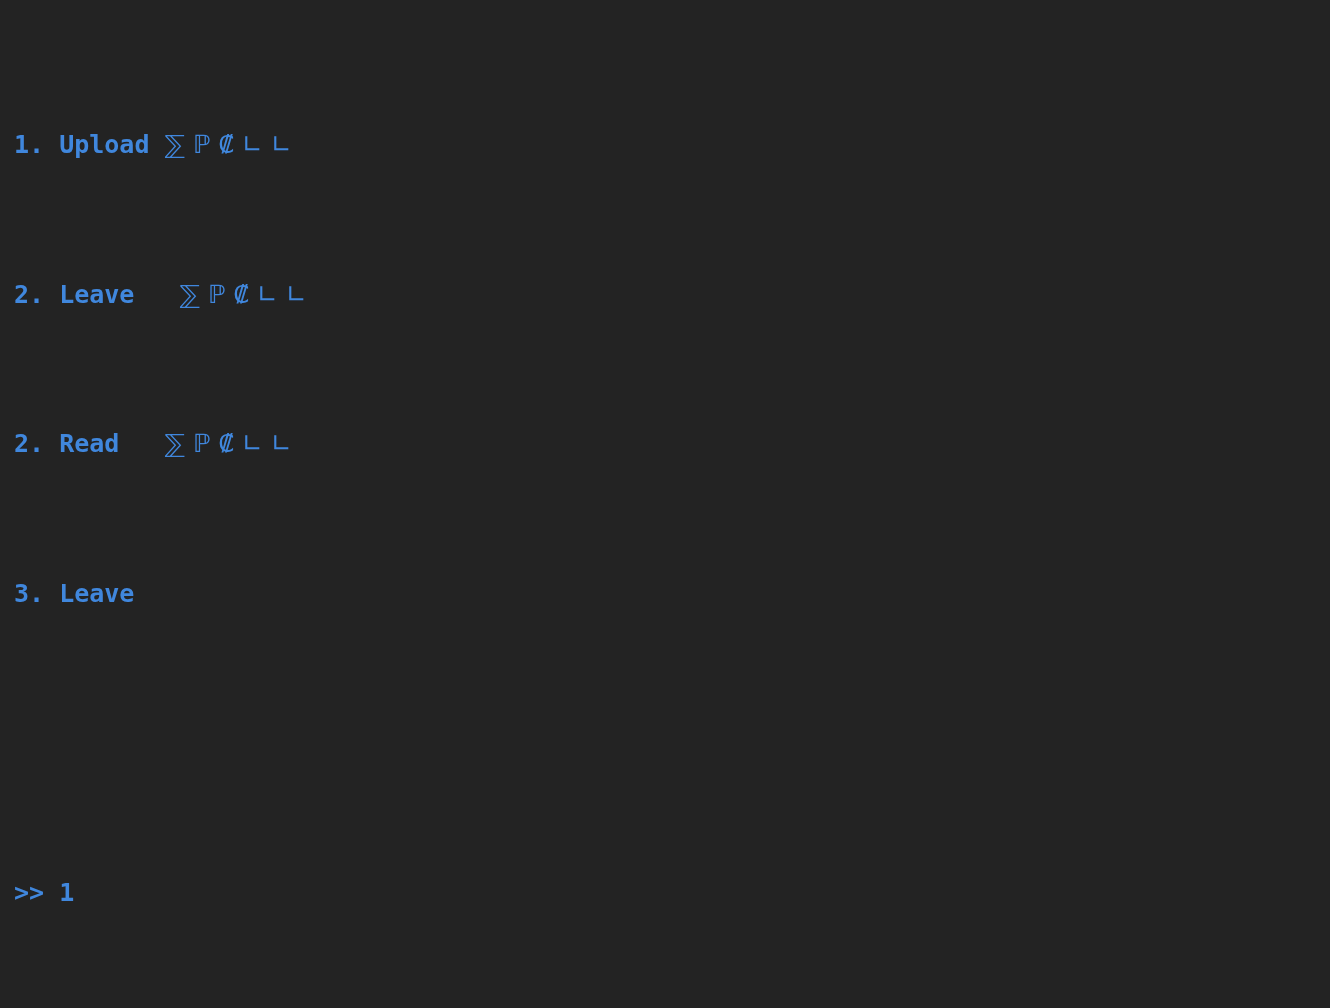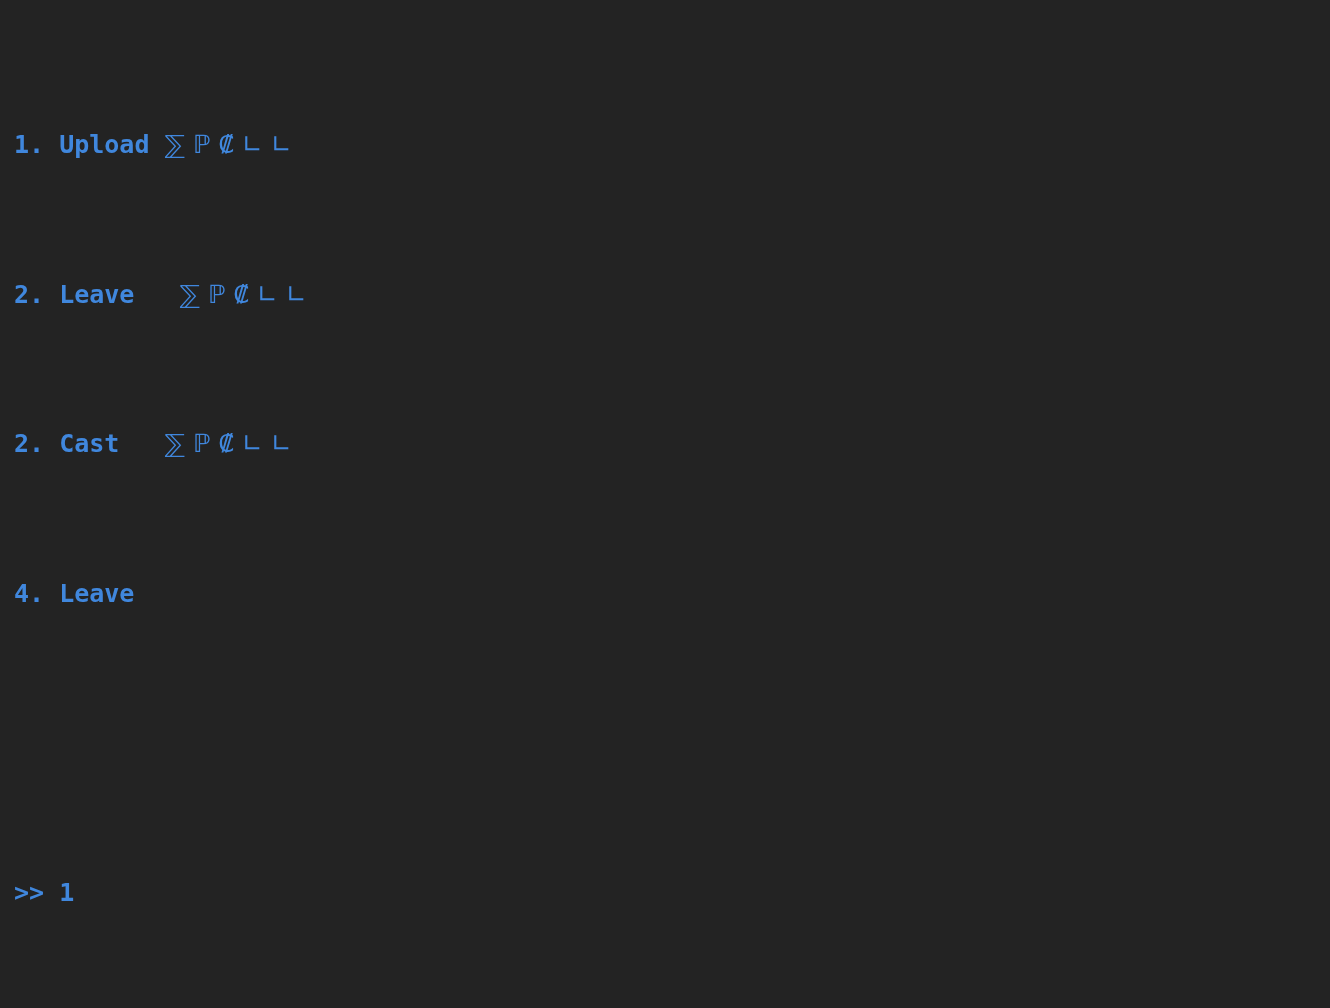--- a/index.html
+++ b/index.html
@@ -43,23 +43,23 @@
 </style>
 </head>
 <body>
 
 <div id="terminal" style="background: rgb(35, 35, 35);">
 
   <span class="line c-blue"><span>1.</span><span> Upload </span><span class="sym">⅀ ℙ ₡ ∟ ∟</span></span>
 
   <span class="line c-blue"><span>2.</span><span> Leave   </span><span class="sym">⅀ ℙ ₡ ∟ ∟</span></span>
 
-  <span class="line c-blue"><span>2.</span><span> Cast   </span><span class="sym">⅀ ℙ ₡ ∟ ∟</span></span>
+  <span class="line c-blue"><span>2.</span><span> Read   </span><span class="sym">⅀ ℙ ₡ ∟ ∟</span></span>
 
-  <span class="line c-blue">4. Leave</span>
+  <span class="line c-blue">3. Leave</span>
 
   <span class="line blank"></span>
 
   <span class="line c-blue">&gt;&gt; 1</span>
 
   
 
   
 
   

